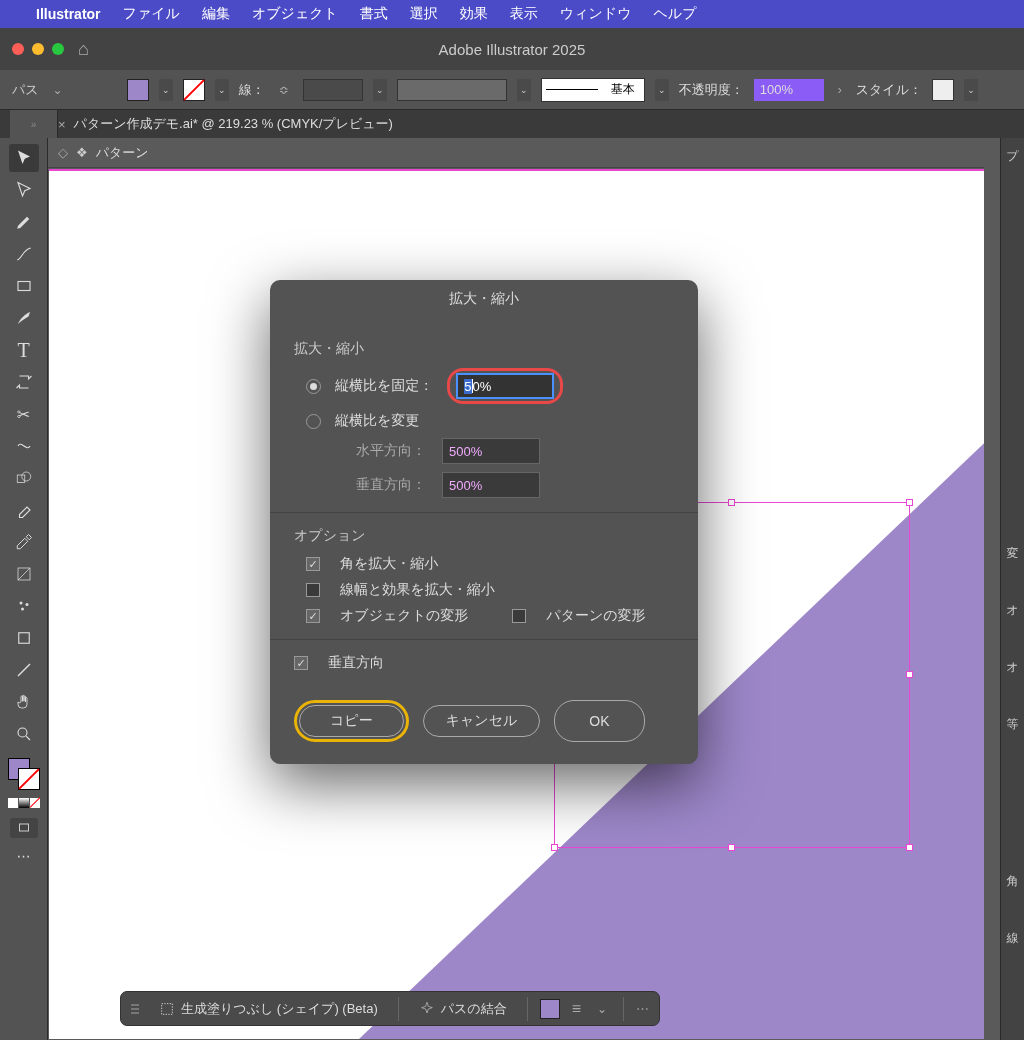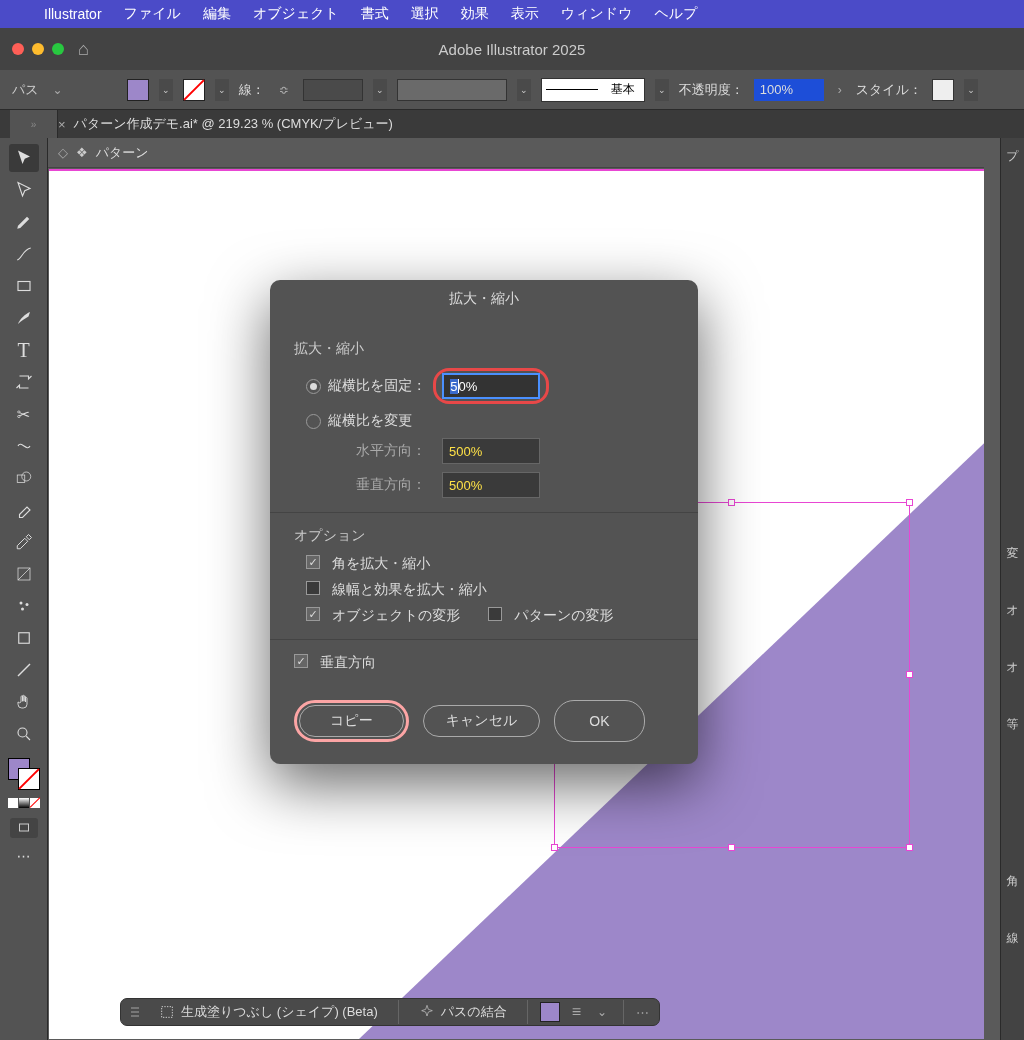--- a/index.html
+++ b/index.html
@@ -1,42 +1,42 @@
 <!DOCTYPE html>
 <html><head>
 <meta charset="utf-8">
 <style>
 * { margin: 0; padding: 0; box-sizing: border-box; font-family: -apple-system, "Hiragino Sans", sans-serif; }
 body { width: 1024px; height: 1040px; background: #323232; overflow: hidden; color: #ddd; }
 
 
 .menubar { height: 28px; background: #4b4bc8; display: flex; align-items: center; padding: 0 14px; gap: 22px; color: #fff; font-size: 14px; }
 .menubar .apple { font-size: 16px; }
-.menubar .app-name { font-weight: 400; margin-left: 8px; }
+.menubar .app-name { font-weight: 700; }
 .menubar span { cursor: default; }
 
 
 .titlebar { height: 42px; background: #434343; display: flex; align-items: center; padding: 0 12px; color: #ccc; font-size: 15px; position: relative; }
 .traffic { display: flex; gap: 8px; margin-right: 14px; }
 .tl { width: 12px; height: 12px; border-radius: 50%; }
 .tl.r { background: #ff5f57; } .tl.y { background: #febc2e; } .tl.g { background: #28c840; }
 .home-icon { color: #aaa; font-size: 18px; }
 .titlebar .title { position: absolute; left: 50%; transform: translateX(-50%); }
 
 
 .controlbar { height: 40px; background: #535353; display: flex; align-items: center; padding: 0 12px; gap: 10px; font-size: 13px; color: #ddd; border-bottom: 1px solid #2a2a2a; }
 .ctrl-label { color: #ccc; }
 .swatch { width: 22px; height: 22px; background: #9d87c9; border: 1px solid #222; }
 .swatch-none { width: 22px; height: 22px; background: #fff; border: 1px solid #222; position: relative; }
 .swatch-none::after { content: ""; position: absolute; width: 28px; height: 2px; background: red; transform: rotate(-45deg); top: 9px; left: -4px; }
 .dd { width: 14px; height: 22px; background: #4a4a4a; display: flex; align-items: center; justify-content: center; font-size: 9px; color: #ccc; }
 .stroke-box { width: 60px; height: 22px; background: #4a4a4a; border: 1px solid #333; }
 .color-box { width: 110px; height: 22px; background: #6a6a6a; border: 1px solid #333; }
 .basic-box { width: 100px; height: 22px; background: #fff; color: #000; display: flex; align-items: center; justify-content: center; font-size: 12px; }
-.opacity-box { width: 70px; height: 22px; background: #1d4ed8; display: flex; align-items: center; padding: 0 6px; font-size: 13px; }
+.opacity-box { width: 70px; height: 22px; background: #8b5cf6; display: flex; align-items: center; padding: 0 6px; font-size: 13px; }
 .style-swatch { width: 22px; height: 22px; background: #eee; border: 1px solid #333; }
 .chev { font-size: 12px; color: #aaa; padding: 0 4px; }
 
 
 .tabbar { height: 28px; background: #3a3a3a; display: flex; align-items: center; padding-left: 10px; font-size: 13px; color: #ddd; }
 .tabbar .x { margin-right: 8px; color: #aaa; }
 
 
 .main { display: flex; height: calc(1040px - 28px - 42px - 40px - 28px); }
 
@@ -68,41 +68,41 @@
 .scrollbar-v { position: absolute; right: 0; top: 0; bottom: 0; width: 16px; background: #5a5a5a; }
 
 
 .rightpanel { width: 24px; background: #434343; border-left: 1px solid #2a2a2a; display: flex; flex-direction: column; align-items: center; padding-top: 10px; gap: 40px; font-size: 12px; color: #ccc; }
 
 
 .dialog { position: absolute; top: 280px; left: 270px; width: 428px; background: #535353; border-radius: 10px; box-shadow: 0 20px 60px rgba(0,0,0,0.6); color: #ddd; font-size: 14px; }
 .dlg-title { text-align: center; padding: 10px 0; font-size: 14px; }
 .dlg-body { padding: 10px 24px 20px; }
 .section-label { color: #ccc; margin: 12px 0 10px; font-size: 14px; }
-.radio-row { display: flex; align-items: center; gap: 7px; margin: 8px 0 8px 12px; }
+.radio-row { display: flex; align-items: center; gap: 14px; margin: 8px 0 8px 12px; }
 .radio { width: 15px; height: 15px; border-radius: 50%; border: 1px solid #999; display: flex; align-items: center; justify-content: center; }
 .radio.checked::after { content: ""; width: 7px; height: 7px; border-radius: 50%; background: #ddd; }
 .input-field { width: 98px; height: 26px; background: #3a3a3a; border: 1px solid #666; color: #fff; padding: 0 6px; font-size: 13px; display: flex; align-items: center; }
 .input-field.focused { border: 2px solid #4a90ff; background: #333; }
 .input-field .cursor { display: inline-block; width: 1px; height: 14px; background: #fff; margin: 0 0px; }
-.input-field.dim { color: #fde047; }
+.input-field.dim { color: #f0abfc; }
 .highlight-ring { border: 3px solid #e84848; border-radius: 16px; padding: 2px 6px; display: inline-flex; }
 .sub-row { display: flex; align-items: center; gap: 16px; margin: 8px 0 8px 60px; }
 .sub-label { color: #aaa; min-width: 72px; text-align: right; }
-.check-row { display: flex; gap: 12px; margin: 8px 0 8px 12px; }
+.check-row { display: flex; align-items: center; gap: 20px; margin: 8px 0 8px 12px; }
 .checkbox { width: 14px; height: 14px; border: 1px solid #999; background: #3a3a3a; display: flex; align-items: center; justify-content: center; font-size: 11px; color: #ddd; }
 .checkbox.checked { background: #666; }
 .checkbox.checked::after { content: "✓"; }
 .dlg-buttons { display: flex; gap: 14px; padding: 0 24px 22px; align-items: center; }
 .btn { border: 1.5px solid #aaa; border-radius: 20px; padding: 6px 22px; color: #ddd; background: transparent; font-size: 14px; }
-.btn-ring { border: 3px solid #fca5a5; border-radius: 26px; padding: 2px; }
+.btn-ring { border: 3px solid #eab308; border-radius: 26px; padding: 2px; }
 .divider { height: 1px; background: #444; margin: 14px -24px; }
 
 
-.context-bar { position: absolute; bottom: 14px; left: 120px; height: 28px; background: #4a4a4a; border: 1px solid #333; border-radius: 7px; display: flex; align-items: center; padding: 4px 10px; gap: 12px; font-size: 13px; color: #ddd; }
+.context-bar { position: absolute; bottom: 14px; left: 120px; height: 35px; background: #4a4a4a; border: 1px solid #333; border-radius: 7px; display: flex; align-items: center; padding: 4px 10px; gap: 12px; font-size: 13px; color: #ddd; }
 .ctx-handle { width: 8px; display: flex; flex-direction: column; gap: 2px; }
 .ctx-handle div { height: 2px; background: #777; }
 .ctx-btn { display: flex; align-items: center; gap: 6px; padding: 4px 8px; }
 .ctx-sep { width: 1px; height: 24px; background: #666; }
 .ctx-swatch { width: 20px; height: 20px; background: #9d87c9; border: 1px solid #222; }
 .ctx-menu { font-size: 16px; color: #aaa; }
 </style>
 </head>
 <body>
 

